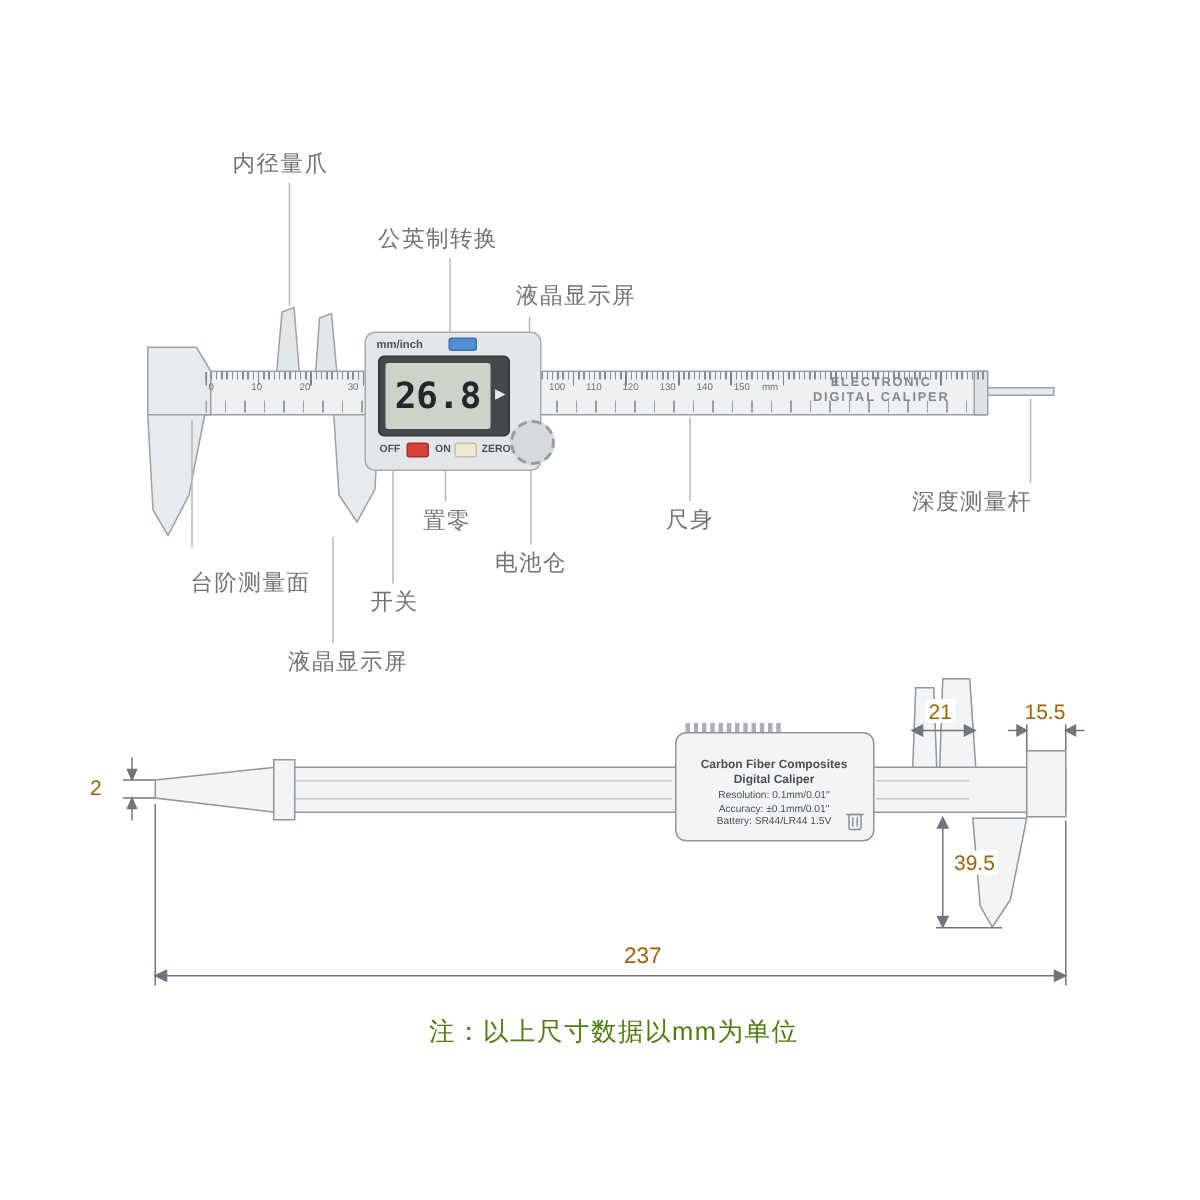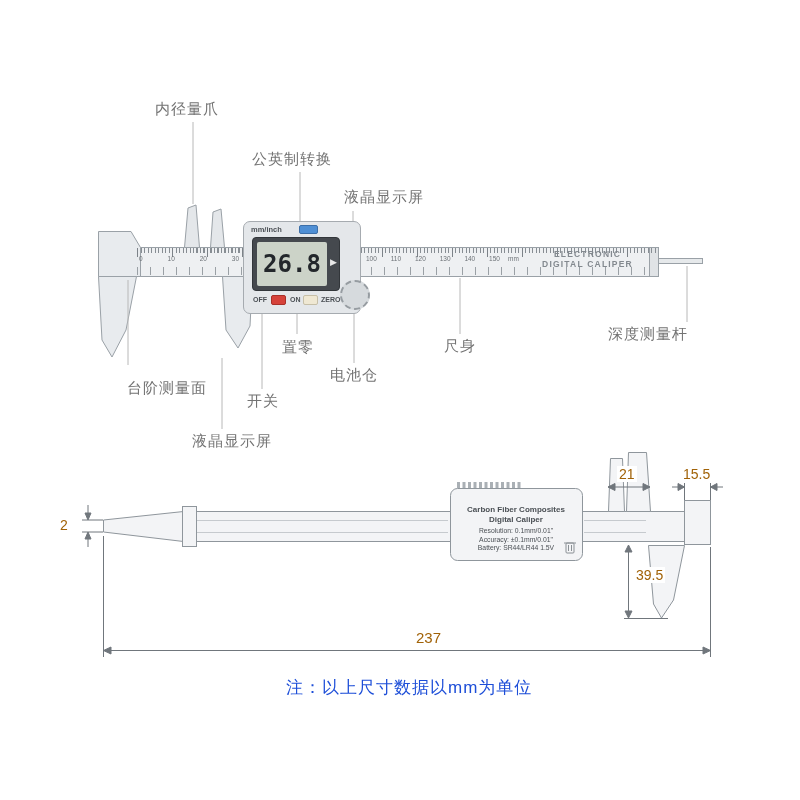--- a/index.html
+++ b/index.html
@@ -35,21 +35,21 @@
     background:#d6423a; border:1px solid #a83029; }
   .btn-cream { position:absolute; left:303px; top:295px; width:15px; height:10px; border-radius:2px;
     background:#efe8d3; border:1px solid #c6bfa8; }
   .print { position:absolute; left:525px; top:249px; width:125px; text-align:center;
     font-size:8.5px; font-weight:bold; letter-spacing:1.2px; color:#83898f; line-height:10px; }
   .sliderprint { position:absolute; left:452px; top:493px; width:128px; text-align:center; color:#4a4f54;margin-top:12px; }
   .sp-big { font-size:8px; font-weight:bold; line-height:9.5px; }
   .sp-small { font-size:6.8px; line-height:8.5px; }
   .sp-gap { margin-top:3px; }
   .note { position:absolute; left:286px; top:676px; font-size:17px; letter-spacing:1px;
-    color:#1d4ed8; font-weight:500; white-space:nowrap; }
+    color:#4d7c0f; font-weight:500; white-space:nowrap; }
 </style>
 </head>
 <body>
 
 <div class="page">
 
   <svg class="art" width="800" height="800" viewBox="0 0 800 800">
 
     <g stroke="#9aa1a7" fill="#eef0f2" stroke-width="1">
       <rect x="135.5" y="247.5" width="522" height="29"></rect>

